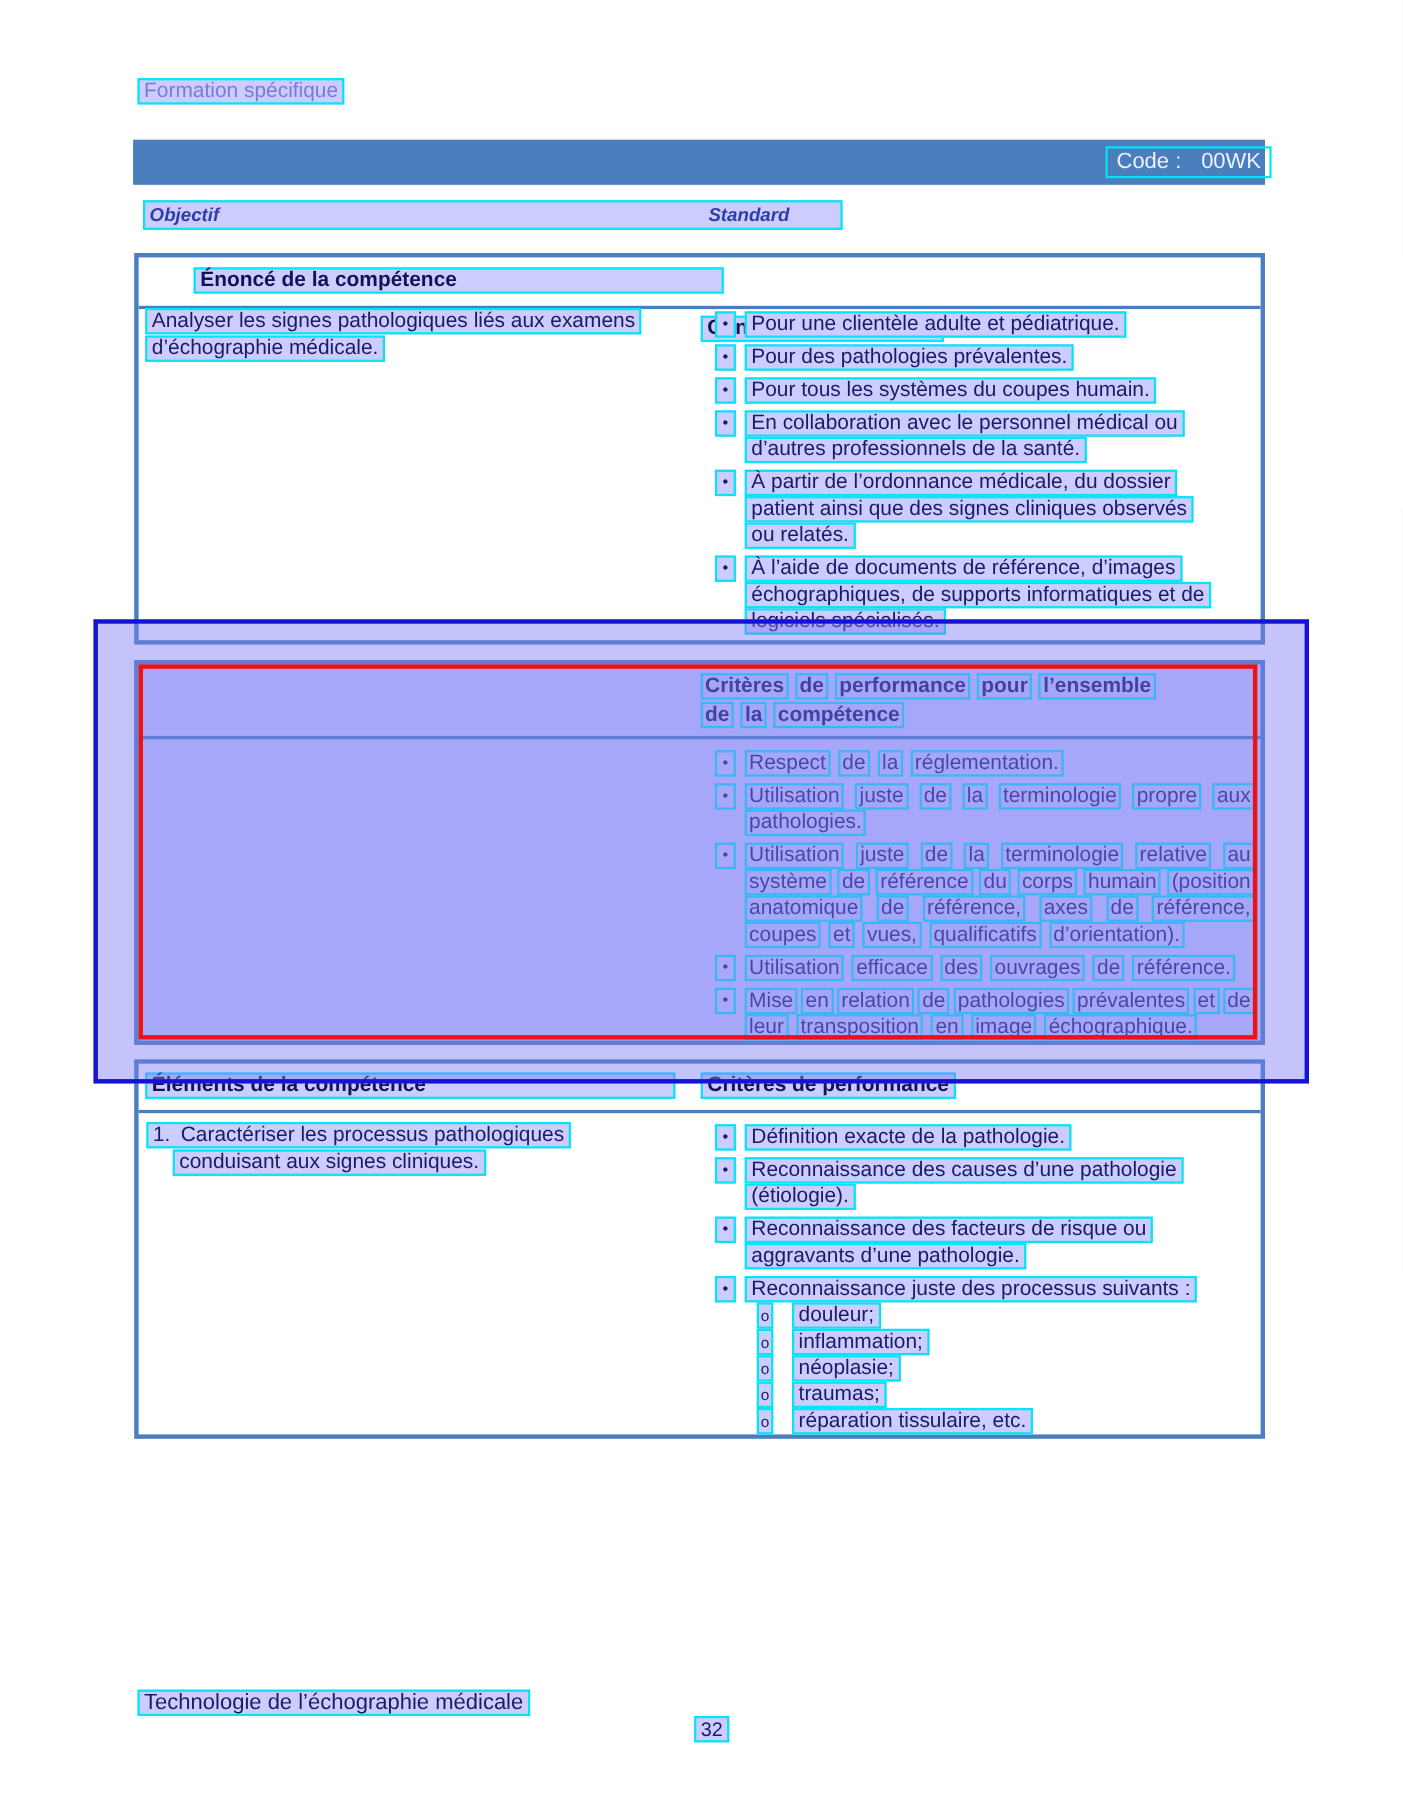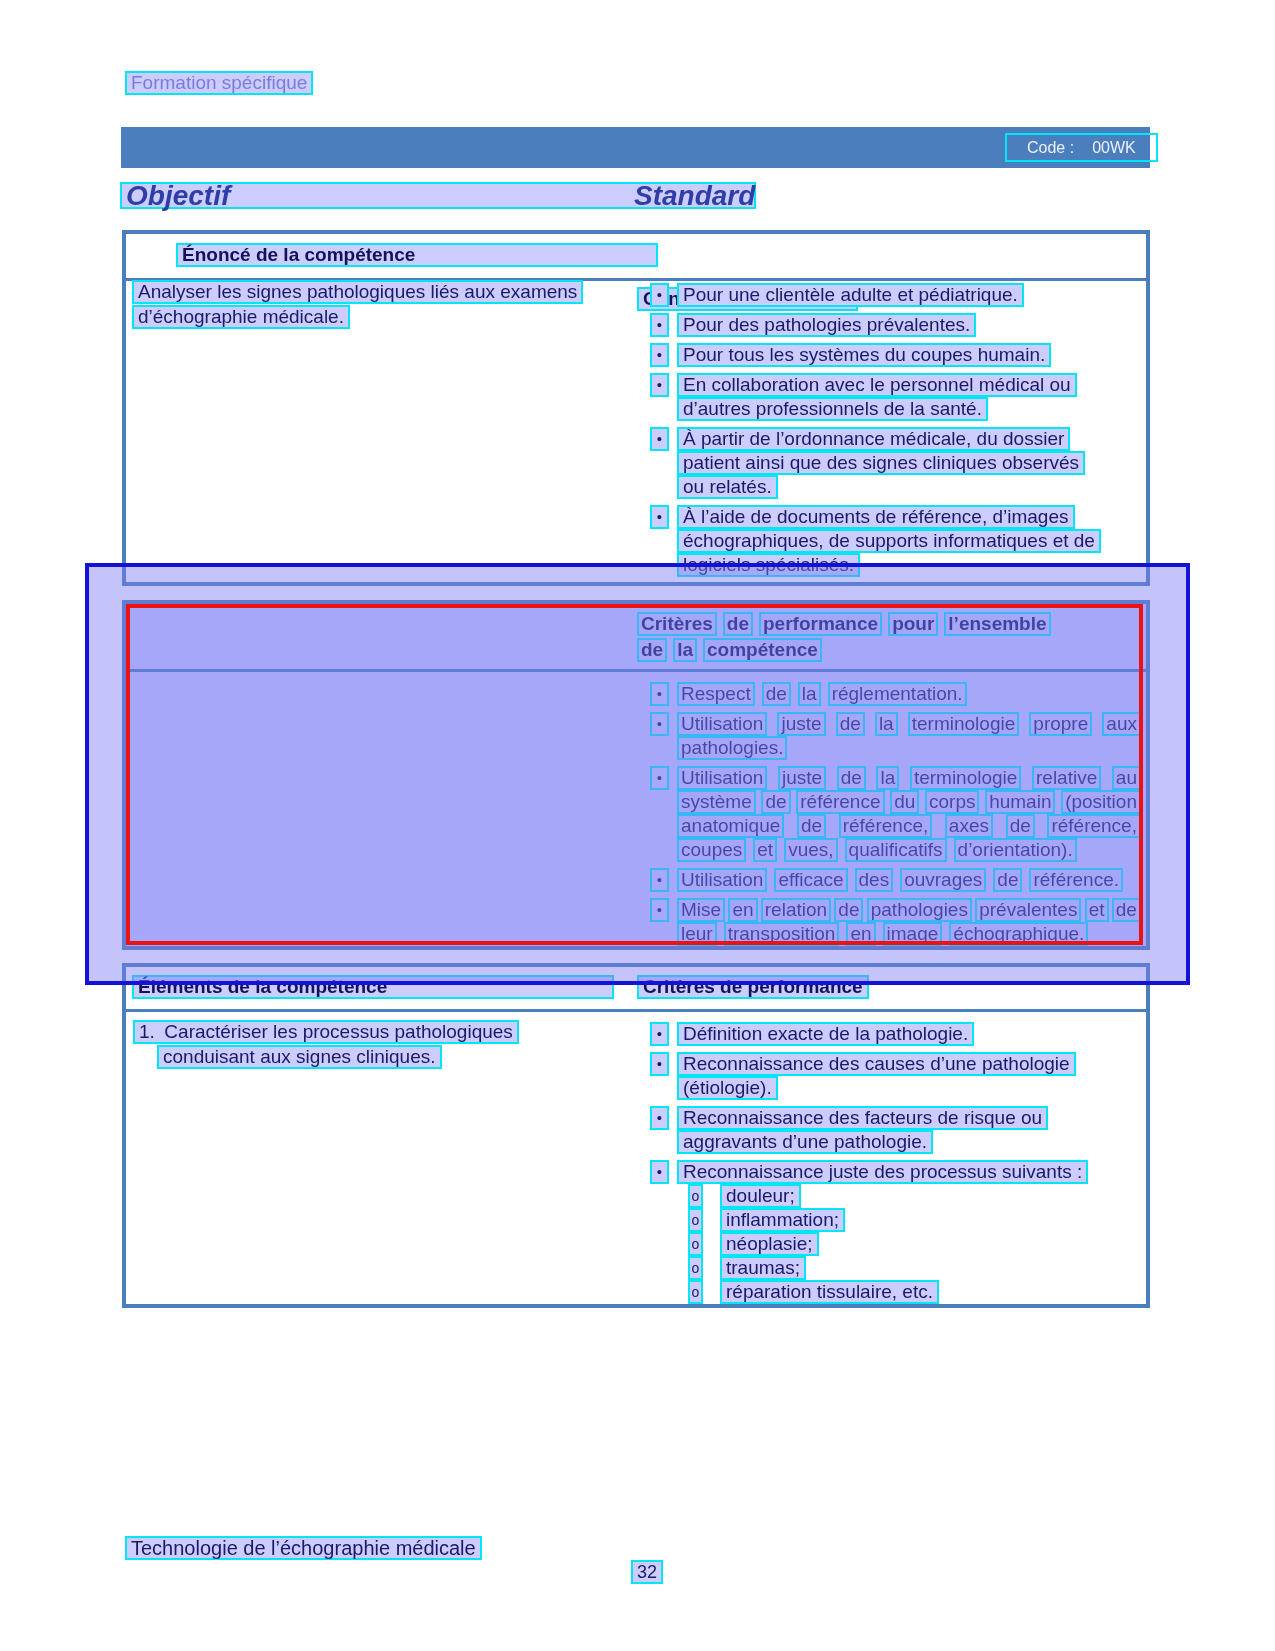--- a/index.html
+++ b/index.html
@@ -13,25 +13,25 @@
   #page{position:relative;width:1275px;height:1651px;background:#ffffff;overflow:hidden;
         font-size:19px;color:var(--navy);}
   .abs{position:absolute;}
   .hl{display:inline-block;background:var(--lav);border:2px solid var(--cyan);
       padding:0 4px;line-height:20px;white-space:nowrap;}
   .hl.block{display:block;width:max-content;margin-bottom:1px;}
   .bold{font-weight:bold;color:var(--hnavy);}
   
   #bar{left:121px;top:127px;width:1029px;height:41px;background:var(--steel);}
   #codebox{position:absolute;left:884px;top:6px;height:25px;border:2px solid var(--cyan);
-           color:var(--bartext);font-size:16px;line-height:25px;padding:0 20px;white-space:nowrap;}
+           color:var(--bartext);font-size:20px;line-height:25px;padding:0 8px;white-space:nowrap;}
   #codebox .gap{display:inline-block;width:18px;}
   
-  #objband{left:120px;top:182px;width:632px;height:23px;background:var(--lav);
-           border:2px solid var(--cyan);font-size:28px;font-weight:bold;font-style:italic;
+  #objband{left:130px;top:182px;width:632px;height:23px;background:var(--lav);
+           border:2px solid var(--cyan);font-size:17px;font-weight:bold;font-style:italic;
            color:var(--headblue);line-height:23px;}
   #objband .std{position:absolute;left:512px;top:0;}
   #objband .obj{position:absolute;left:4px;top:0;}
   
   .doc-table{border:4px solid var(--steel);box-sizing:border-box;background:transparent;}
   .divider{position:absolute;left:0;width:100%;height:3px;background:var(--steel);}
   
   .bitem{margin-bottom:6px;}
   .brow{display:flex;align-items:flex-start;margin:0;}
   .mkbox{flex:0 0 auto;width:15px;text-align:center;margin-right:8px;background:var(--lav);

